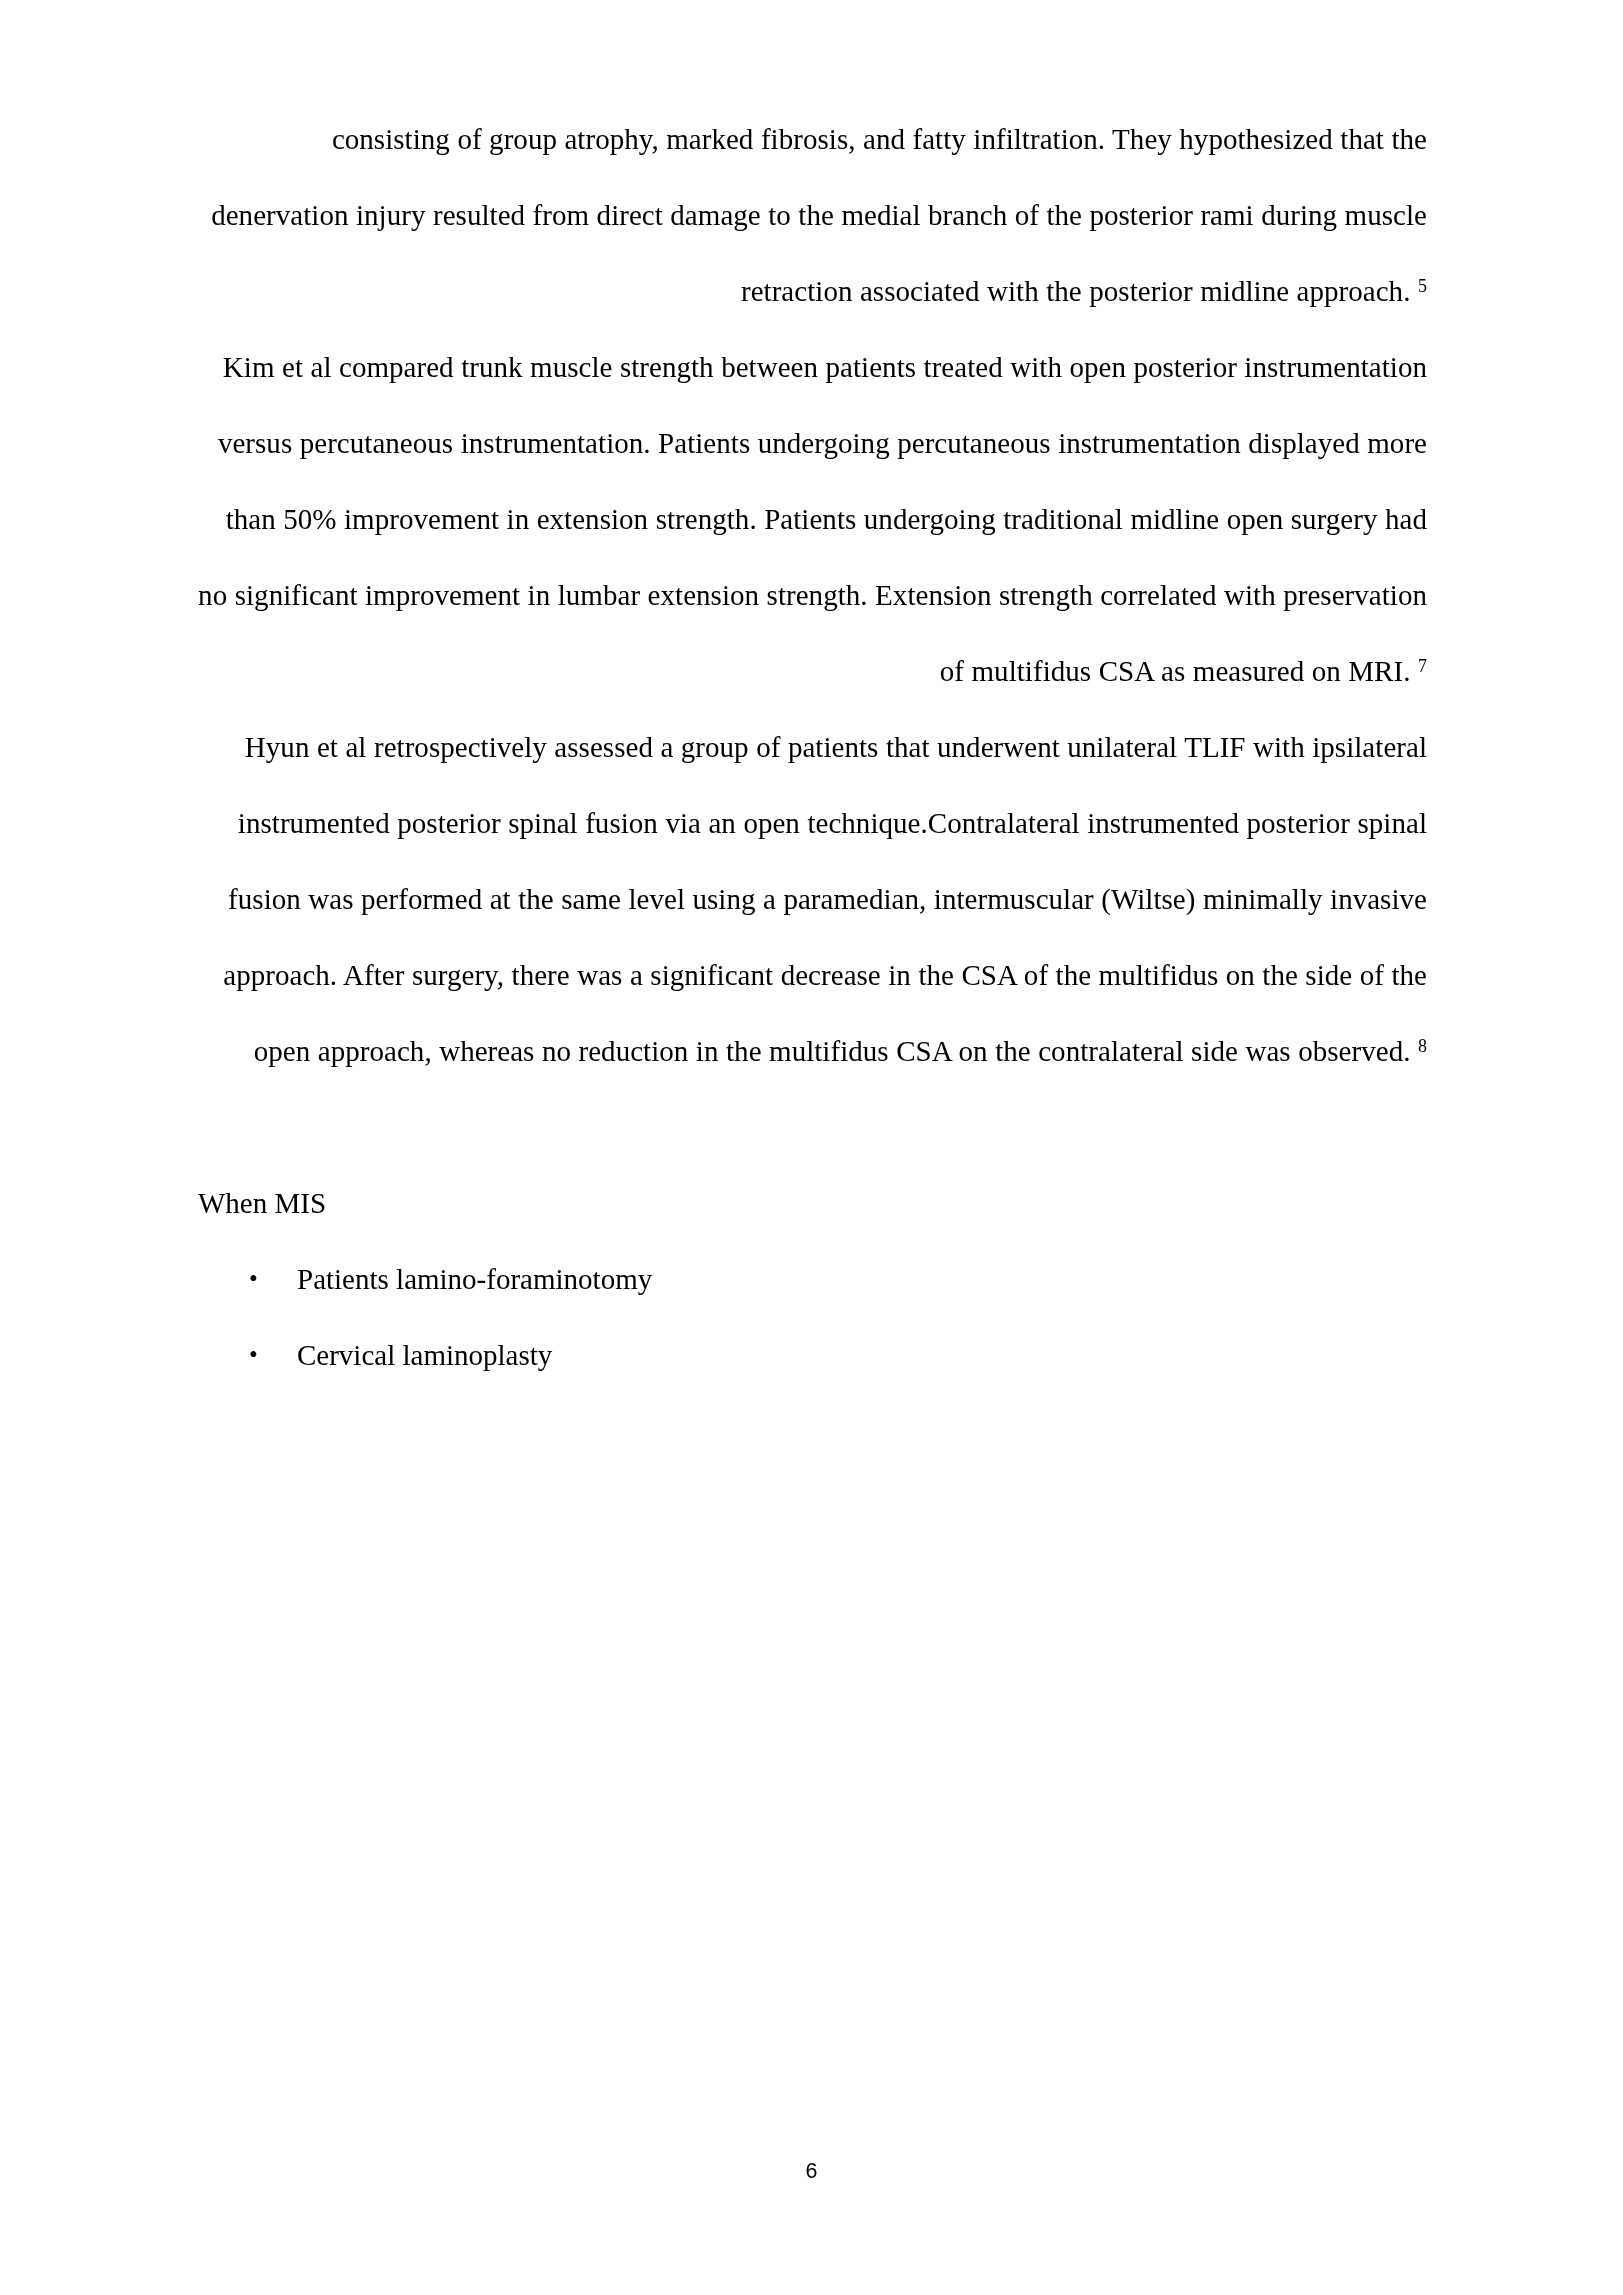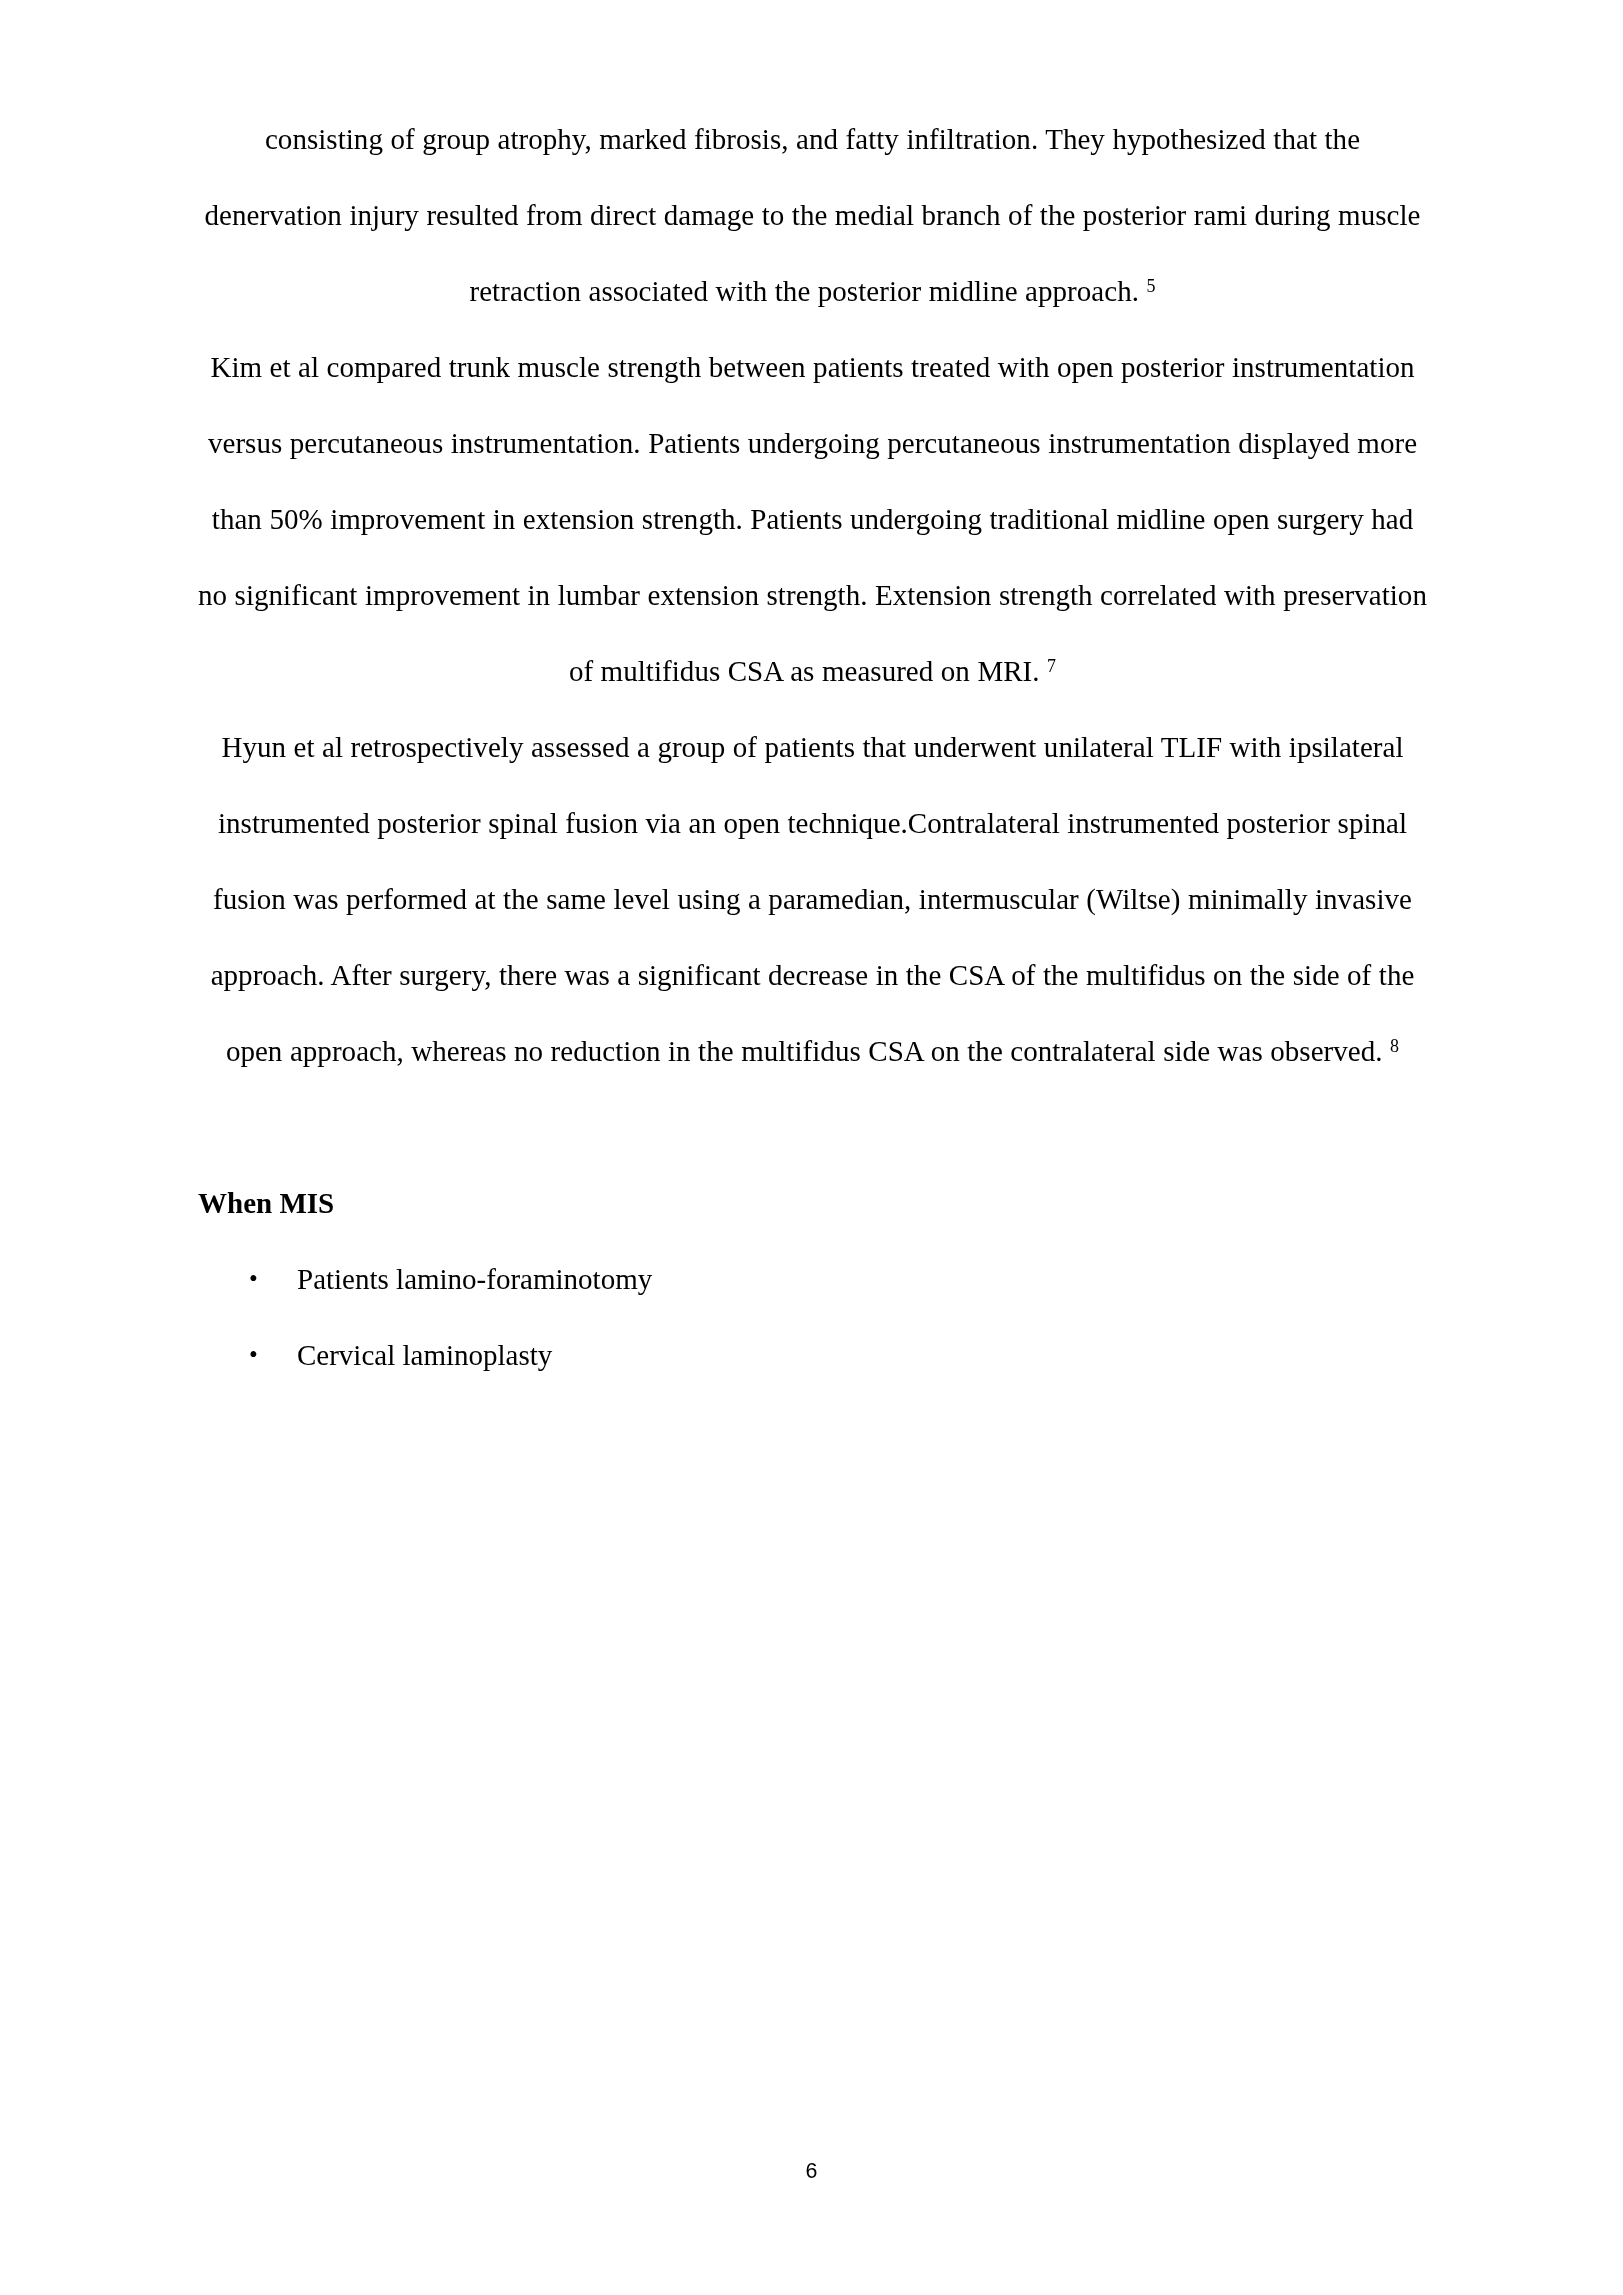--- a/index.html
+++ b/index.html
@@ -18,34 +18,34 @@
   }
   .content {
     position: absolute;
     left: 198px;
     top: 101px;
     width: 1229px;
   }
   .para {
     font-size: 29px;
     line-height: 76px;
-    text-align: center;
+    text-align: right;
     margin: 0;
     letter-spacing: 0.04px;
     word-spacing: 0.2px;
   }
   .para sup {
     font-size: 0.62em;
     vertical-align: 0.52em;
     line-height: 0;
   }
   .heading {
     font-size: 29px;
     line-height: 76px;
-    font-weight: bold;
+    font-weight: normal;
     margin: 0;
   }
   .spacer-line {
     height: 76px;
   }
   .bullet-list {
     list-style: none;
     margin: 0;
     padding: 0;
   }

